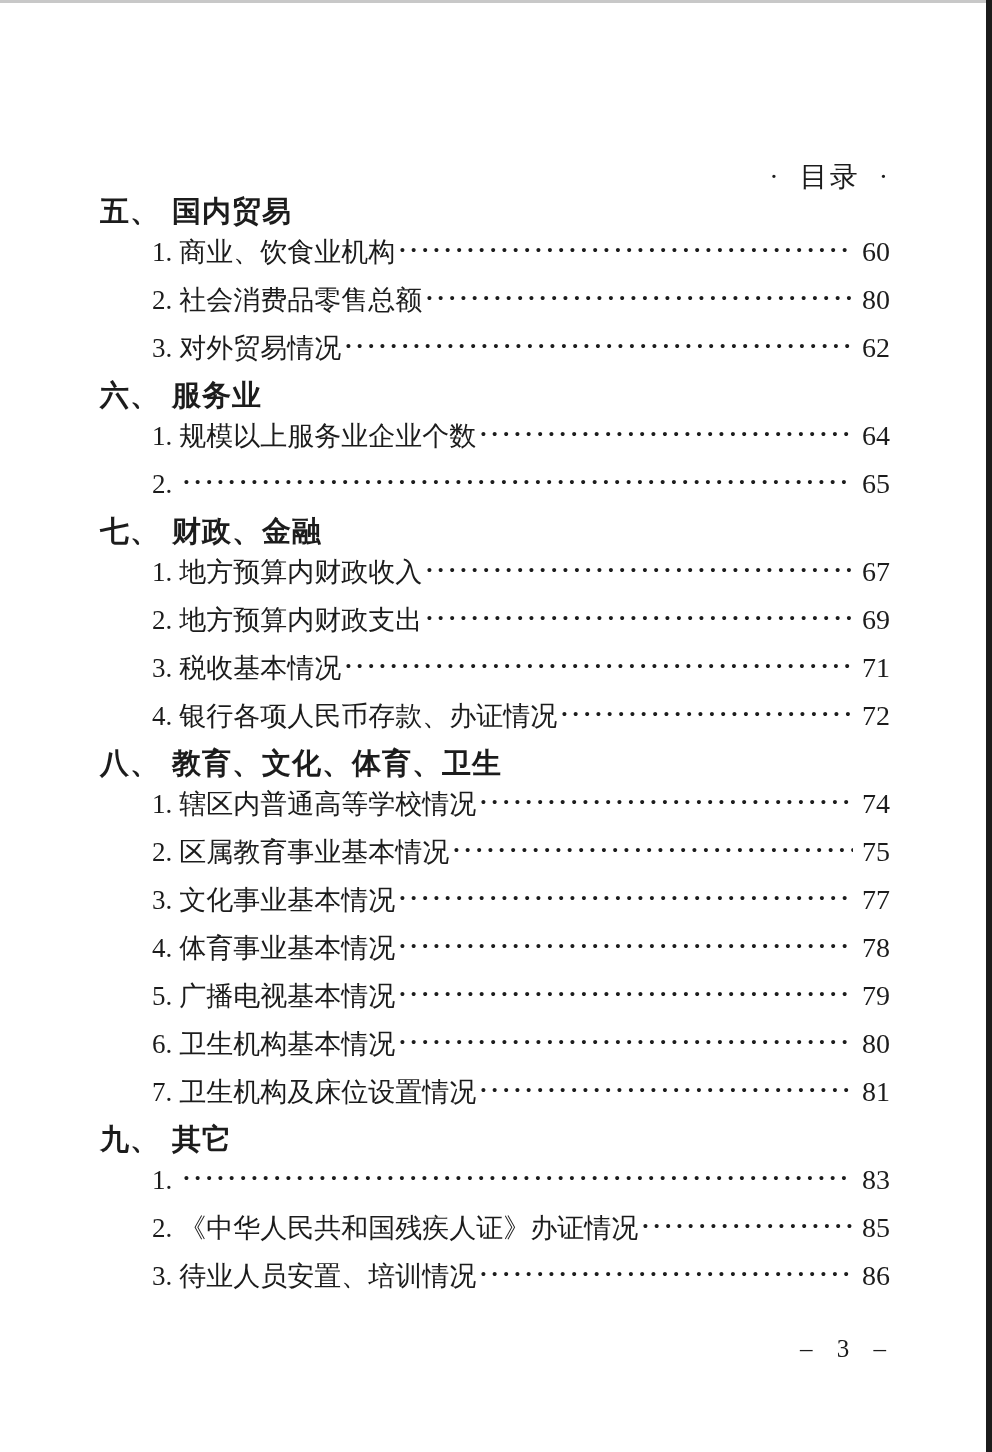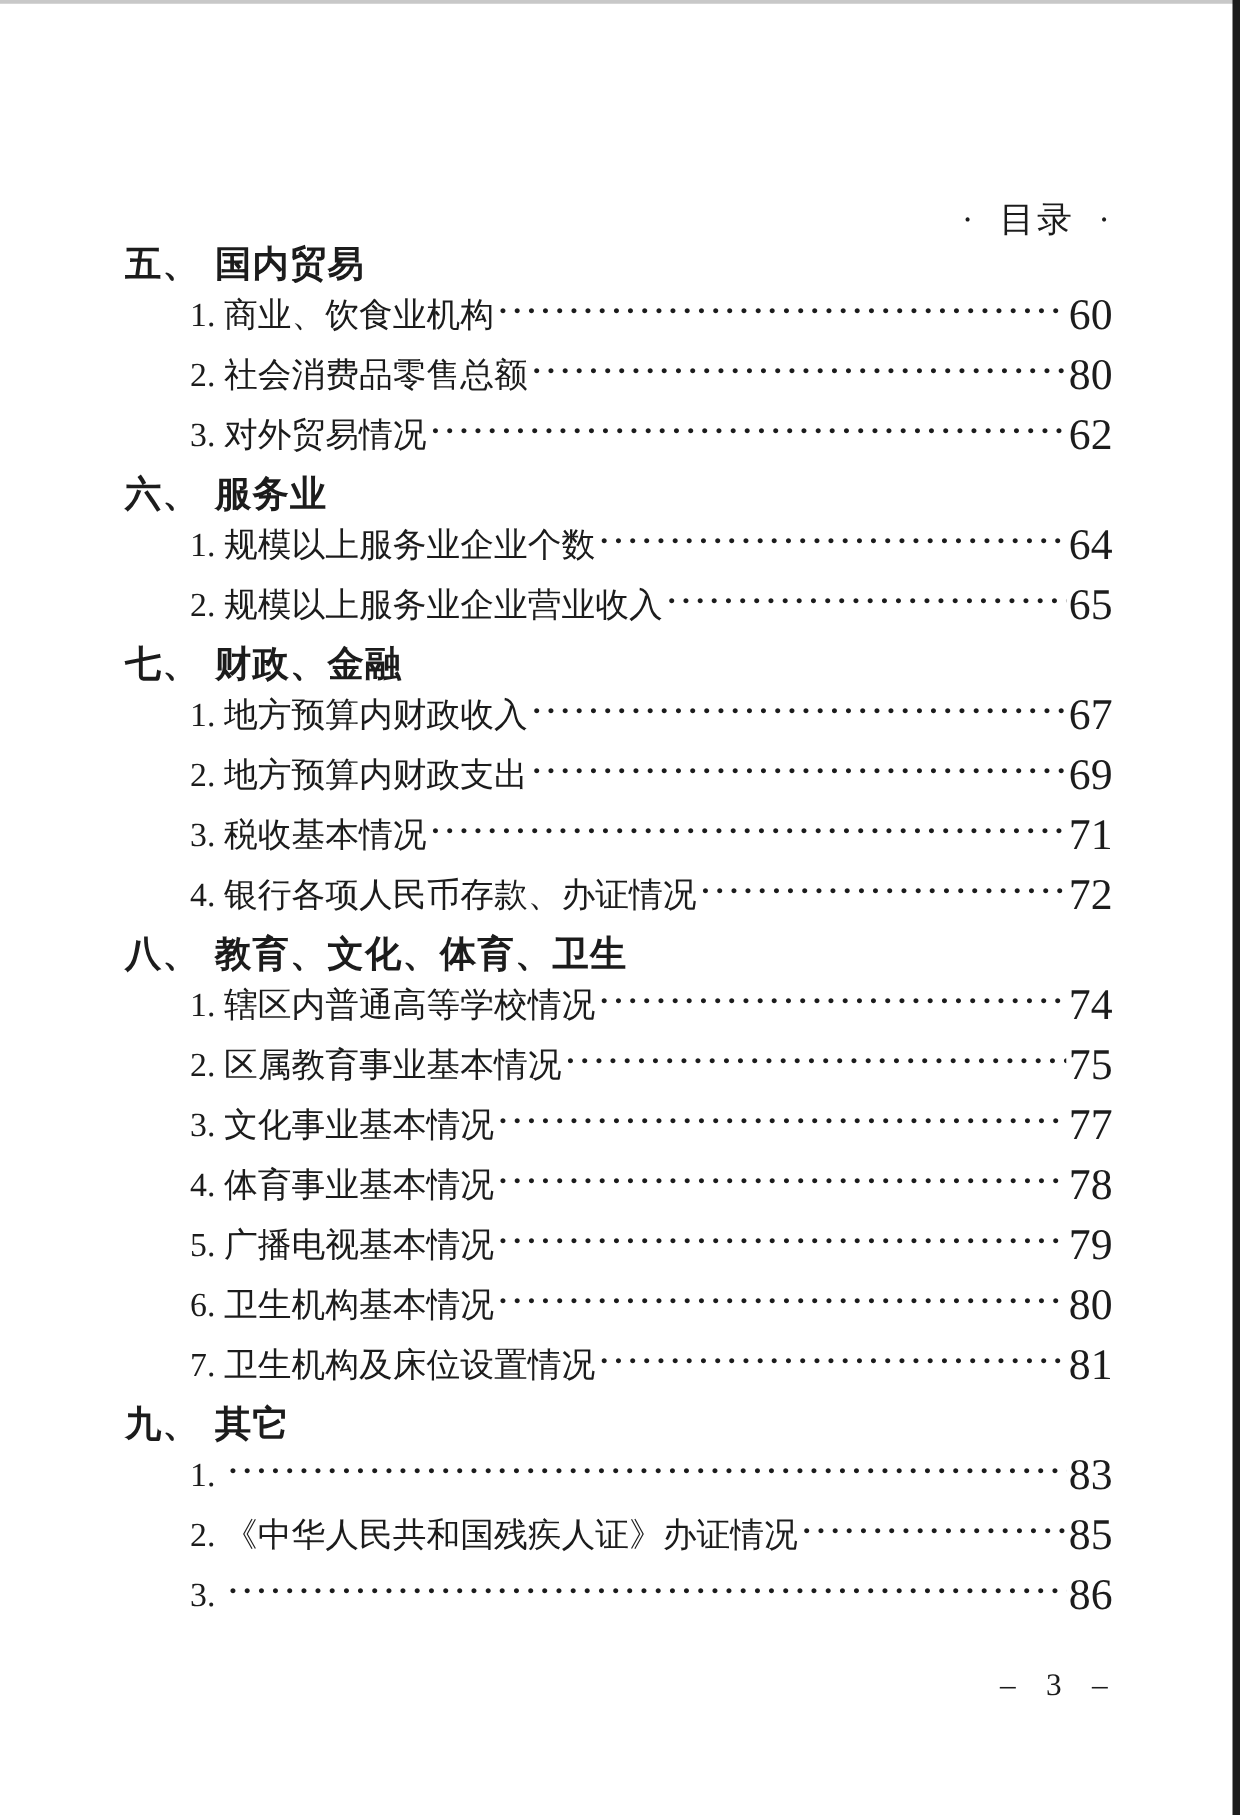--- a/index.html
+++ b/index.html
@@ -64,21 +64,21 @@
     letter-spacing: 3px;
     margin: 0 1px 0 3px;
     transform: translateY(-2px);
   }
   .dots::after {
     content: "···········································································································";
   }
   .entry-page {
     flex: 0 0 auto;
     text-align: right;
-    font-size: 35px;
+    font-size: 28px;
     min-width: 36px;
   }
   
   .page-footer {
     position: absolute; top: 1335px; right: 104px;
     font-size: 25px;
     letter-spacing: 2px;
     word-spacing: 14px;
     white-space: nowrap;
   }
@@ -119,21 +119,20 @@
       <span class="section-title">服务业</span>
     </div>
     <div class="toc-row">
       <span class="entry-num">1.</span>
       <span class="entry-title">规模以上服务业企业个数</span>
       <span class="dots"></span>
       <span class="entry-page">64</span>
     </div>
     <div class="toc-row">
       <span class="entry-num">2.</span>
-      <span class="entry-title">规模以上服务业企业营业收入</span>
       <span class="dots"></span>
       <span class="entry-page">65</span>
     </div>
     <div class="section-header">
       <span class="section-label">七、</span>
       <span class="section-title">财政、金融</span>
     </div>
     <div class="toc-row">
       <span class="entry-num">1.</span>
       <span class="entry-title">地方预算内财政收入</span>
@@ -214,18 +213,19 @@
       <span class="entry-page">83</span>
     </div>
     <div class="toc-row">
       <span class="entry-num">2.</span>
       <span class="entry-title">《中华人民共和国残疾人证》办证情况</span>
       <span class="dots"></span>
       <span class="entry-page">85</span>
     </div>
     <div class="toc-row">
       <span class="entry-num">3.</span>
+      <span class="entry-title">待业人员安置、培训情况</span>
       <span class="dots"></span>
       <span class="entry-page">86</span>
     </div>
   </div>
 
 <div class="page-footer">– 3 –</div>
 
 </body></html>

